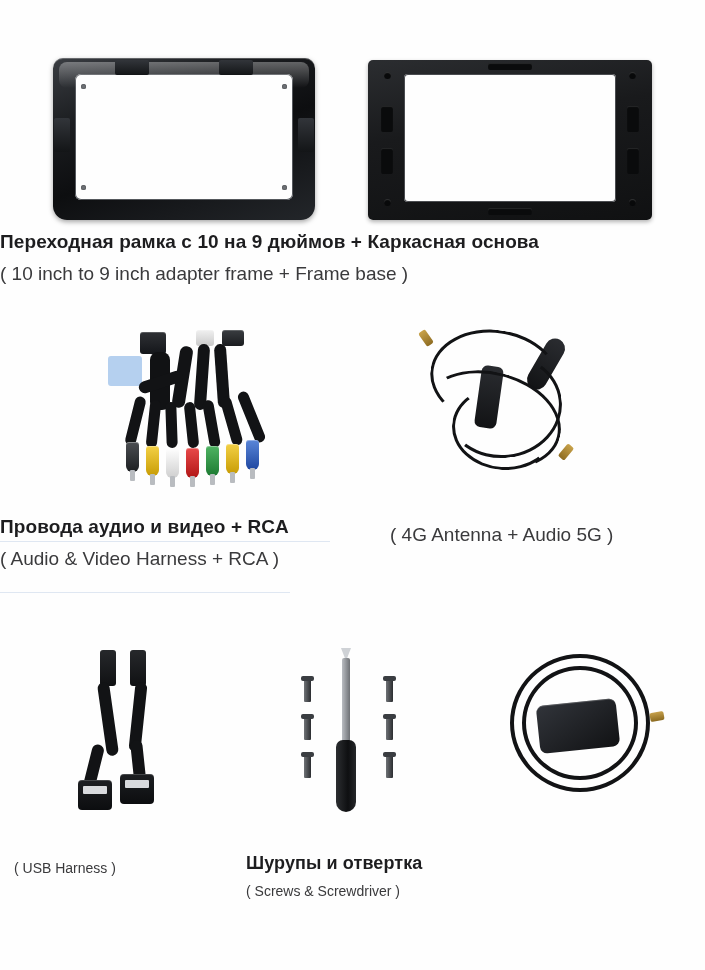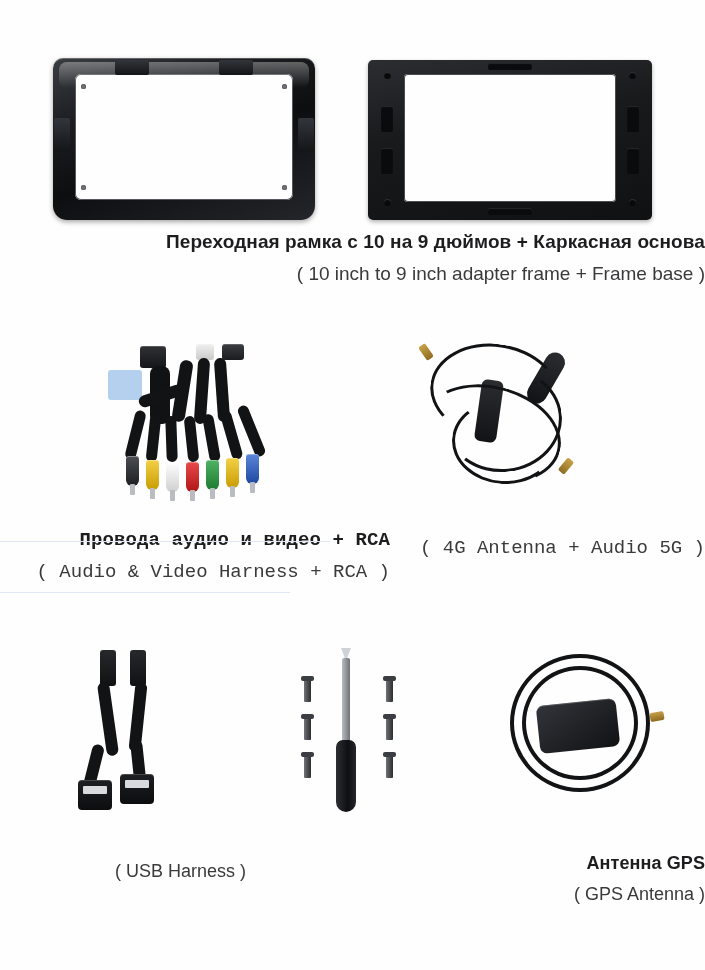--- a/index.html
+++ b/index.html
@@ -12,21 +12,21 @@
   }
   #page {
     position: relative;
     width: 705px;
     height: 970px;
     background: #fefefe;
   }
 
   
   .section { position: absolute; width: 100%; }
-  .caption-block { text-align: right; }
+  .caption-block { text-align: left; }
   .caption-ru {
     font-size: 19px;
     font-weight: bold;
     color: #1d1d1f;
     letter-spacing: 0.1px;
     line-height: 1.25;
     white-space: nowrap;
   }
   .caption-en {
     font-size: 19px;
@@ -110,21 +110,21 @@
   }
   .frame-b .slot {
     position: absolute;
     background: #0a0b0c;
     border-radius: 2px;
     box-shadow: inset 0 1px 1px rgba(255,255,255,.12);
   }
   #cap-frames { margin-top: 20px; }
 
   
-  #row-two { top: 338px; height: 270px; font-family: Liberation Mono, monospace; }
+  #row-two { top: 324px; height: 270px; }
   .two-col {
     position: relative;
     height: 175px;
   }
   .col-left  { position: absolute; left: 0;     width: 390px; height: 175px; }
   .col-right { position: absolute; left: 390px; width: 315px; height: 175px; }
   
   .hz-plug {
     position: absolute;
     background: linear-gradient(180deg,#2f3135,#14161a);
@@ -250,21 +250,21 @@
     box-shadow: inset 0 1px 0 rgba(255,255,255,.2);
   }
   .gps-conn {
     position: absolute;
     width: 14px; height: 9px;
     background: linear-gradient(180deg,#c6a04b,#8b6a20);
     border-radius: 2px;
   }
 
   .cap-3 { font-size: 18px; }
-  .cap-3-en { font-size: 18px; }
+  .cap-3-en { font-size: 14px; }
 </style>
 </head>
 <body>
 
 <div id="page">
 
   <div class="section" id="row-frames">
     <div class="frames-wrap">
 
       <div class="frame-a">
@@ -410,22 +410,22 @@
         <div class="gps-coil" style="left:48px;top:26px;width:116px;height:114px;"></div>
         <div class="gps-puck" style="left:64px;top:62px;width:80px;height:48px;transform:rotate(-6deg);"></div>
         <div class="gps-conn" style="left:176px;top:72px;transform:rotate(-10deg);"></div>
       </div>
     </div>
 
     <div style="position:relative;height:80px;margin-top:12px;">
       <div class="caption-block" style="position:absolute;left:14px;width:232px;">
         <div class="caption-en cap-3-en">( USB Harness )</div>
       </div>
-      <div class="caption-block" style="position:absolute;left:474px;width:231px;">
-        <div class="caption-ru cap-3">Антенна GPS</div>
-        <div class="caption-en cap-3-en">( GPS Antenna )</div>
+      <div class="caption-block" style="position:absolute;left:246px;width:228px;">
+        <div class="caption-ru cap-3">Шурупы и отвертка</div>
+        <div class="caption-en cap-3-en">( Screws &amp; Screwdriver )</div>
       </div>
     </div>
   </div>
 
   <div class="faint-line" style="left:0;top:541px;width:330px;"></div>
   <div class="faint-line" style="left:0;top:592px;width:290px;"></div>
 </div>
 
 </body></html>

